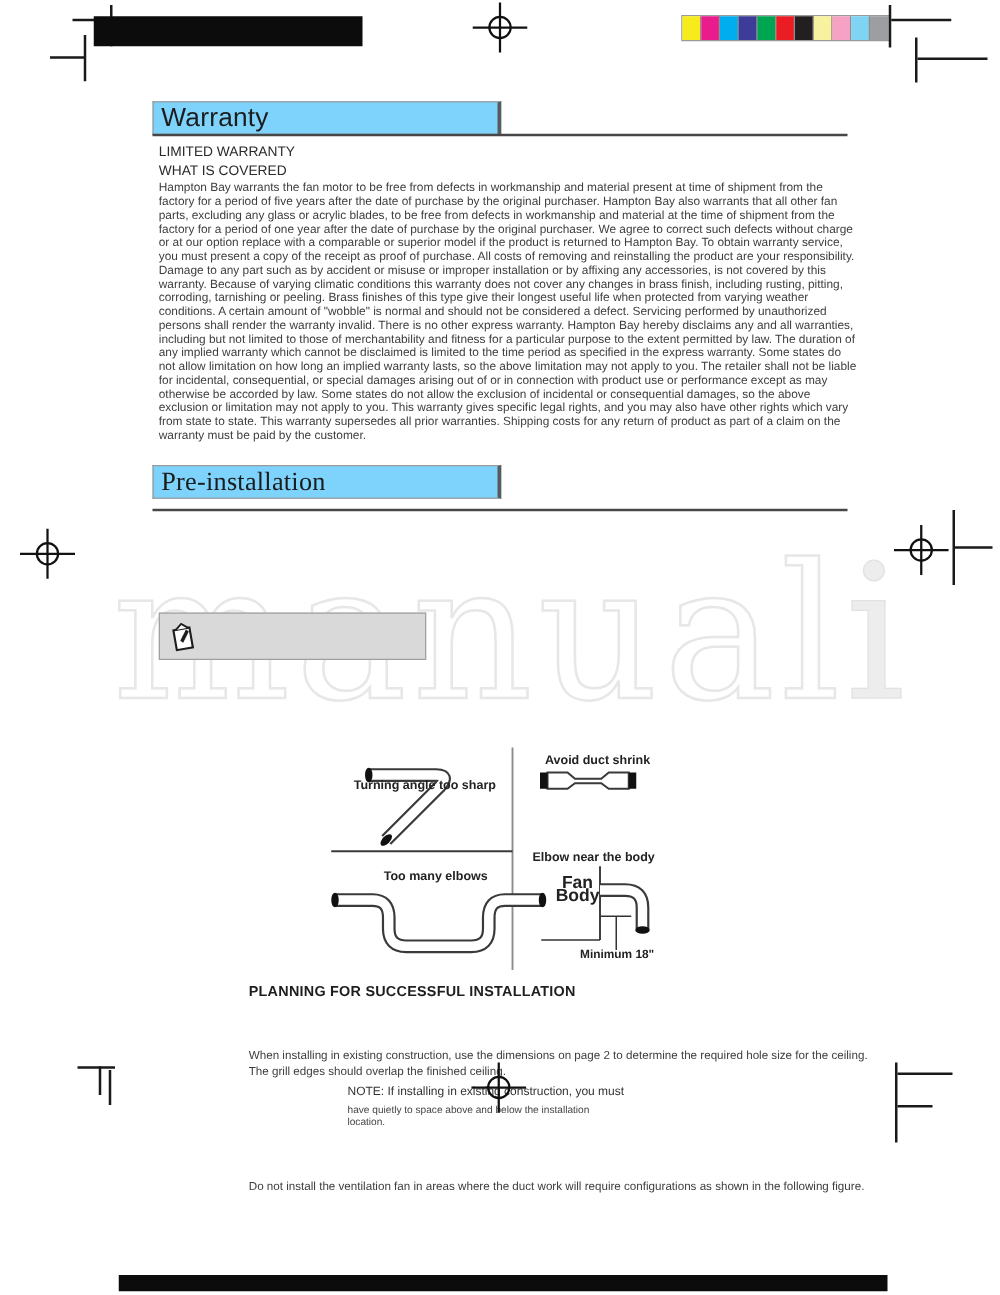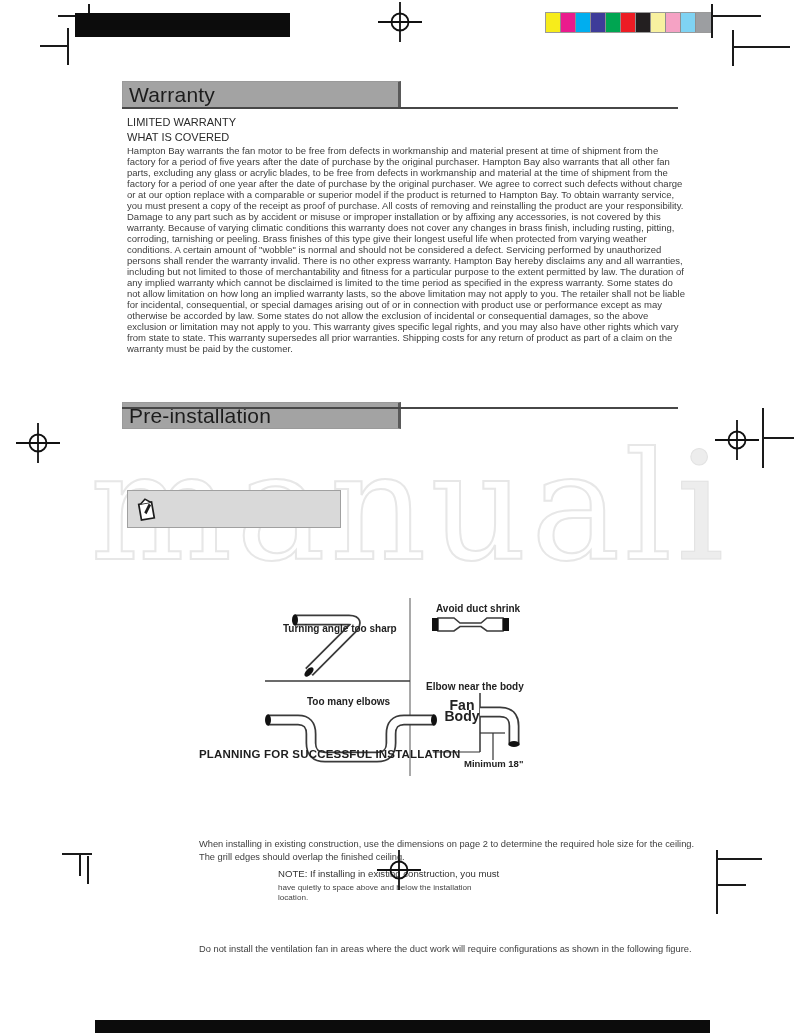--- a/index.html
+++ b/index.html
@@ -19,21 +19,21 @@
   
   .mark { position:absolute; background:#1a1a1a; }
   .top-black-bar { position:absolute; left:75px; top:13px; width:215px; height:24px; background:#0c0c0c; }
   .bottom-black-bar { position:absolute; left:95px; top:1020px; width:615px; height:13px; background:#0c0c0c; }
   .reg-mark { position:absolute; width:44px; height:44px; }
   .color-bar { position:absolute; left:545px; top:12px; height:21px; display:flex; border:1px solid #9a9a9a; }
   .color-bar .swatch { width:15px; height:100%; border-right:1px solid #8f8f8f; }
   .color-bar .swatch:last-child { border-right:none; }
 
   
-  .sec-box { position:absolute; left:122px; width:279px; height:27px; background:#a3a3a3;
+  .sec-box { position:absolute; left:122px; width:279px; height:27px; background:#7dd3fc;
              border:1px solid #9a9a9a; border-right:3px solid #5a5a5a;
              display:flex; align-items:center; padding-left:6px; }
   .sec-box span { font-size:21px; color:#1c1c1c; letter-spacing:0.2px; }
   .sec-underline { position:absolute; left:122px; width:556px; height:2px; background:#474747; }
 
   
   .sub-head { position:absolute; left:127px; font-size:11px; color:#2a2a2a; }
   .warranty-body { position:absolute; left:127px; top:145px; width:558px;
                    font-size:9.5px; line-height:11px; color:#3d3d3d; text-align:left; }
 
@@ -43,21 +43,21 @@
   .note-icon { position:absolute; left:6px; top:5px; }
 
   
   .fig-label { position:absolute; font-size:10px; font-weight:700; color:#222; white-space:nowrap; }
   .fig-label-sm { position:absolute; font-size:9.5px; font-weight:700; color:#222; white-space:nowrap; }
   .fan-body-label { position:absolute; left:444px; top:700px; width:36px; text-align:center;
                     font-size:14px; font-weight:700; color:#222; line-height:10.5px; }
   .fig-svg { position:absolute; left:258px; top:593px; }
 
   
-  .plan-head { position:absolute; left:199px; top:748px; font-size:11.5px; font-weight:700;
+  .plan-head { position:absolute; left:199px; top:788px; font-size:11.5px; font-weight:700;
                color:#1e1e1e; letter-spacing:0.2px; }
   .plan-p { position:absolute; left:199px; width:500px; font-size:9.3px; line-height:13.2px; color:#3d3d3d; }
   .note-l1 { position:absolute; left:278px; top:868px; font-size:9.6px; color:#333; }
   .note-sm { position:absolute; left:278px; font-size:8.1px; color:#444; }
 </style>
 </head>
 <body>
 
 <div class="page">
 
@@ -111,21 +111,21 @@
 
     <div class="sec-box" style="top:81px;">
       <span>Warranty</span>
     </div>
     <div class="sec-underline" style="top:107px;"></div>
 
     <div class="sub-head" style="top:116px;">LIMITED WARRANTY</div>
     <div class="sub-head" style="top:131px;">WHAT IS COVERED</div>
     <div class="warranty-body">Hampton Bay warrants the fan motor to be free from defects in workmanship and material present at time of shipment from the factory for a period of five years after the date of purchase by the original purchaser. Hampton Bay also warrants that all other fan parts, excluding any glass or acrylic blades, to be free from defects in workmanship and material at the time of shipment from the factory for a period of one year after the date of purchase by the original purchaser. We agree to correct such defects without charge or at our option replace with a comparable or superior model if the product is returned to Hampton Bay. To obtain warranty service, you must present a copy of the receipt as proof of purchase. All costs of removing and reinstalling the product are your responsibility. Damage to any part such as by accident or misuse or improper installation or by affixing any accessories, is not covered by this warranty. Because of varying climatic conditions this warranty does not cover any changes in brass finish, including rusting, pitting, corroding, tarnishing or peeling. Brass finishes of this type give their longest useful life when protected from varying weather conditions. A certain amount of "wobble" is normal and should not be considered a defect. Servicing performed by unauthorized persons shall render the warranty invalid. There is no other express warranty. Hampton Bay hereby disclaims any and all warranties, including but not limited to those of merchantability and fitness for a particular purpose to the extent permitted by law. The duration of any implied warranty which cannot be disclaimed is limited to the time period as specified in the express warranty. Some states do not allow limitation on how long an implied warranty lasts, so the above limitation may not apply to you. The retailer shall not be liable for incidental, consequential, or special damages arising out of or in connection with product use or performance except as may otherwise be accorded by law. Some states do not allow the exclusion of incidental or consequential damages, so the above exclusion or limitation may not apply to you. This warranty gives specific legal rights, and you may also have other rights which vary from state to state. This warranty supersedes all prior warranties. Shipping costs for any return of product as part of a claim on the warranty must be paid by the customer.</div>
 
-    <div class="sec-box" style="top:402px;">
+    <div class="sec-box" style="top:372px;font-family:Liberation Serif, serif;">
       <span>Pre-installation</span>
     </div>
     <div class="sec-underline" style="top:407px;"></div>
 
     <div class="note-bar">
       <svg class="note-icon" width="26" height="29" viewBox="0 0 26 29">
         <g transform="rotate(-10 13 15)">
           <rect x="6" y="7" width="13" height="16" fill="#ffffff" stroke="#1d1d1d" stroke-width="1.7"></rect>
           <path d="M8,7 L13,3 L18,7" fill="#ffffff" stroke="#1d1d1d" stroke-width="1.5"></path>
           <path d="M10,16 L16,8 L18,10 L12,18 Z" fill="#1d1d1d"></path>

